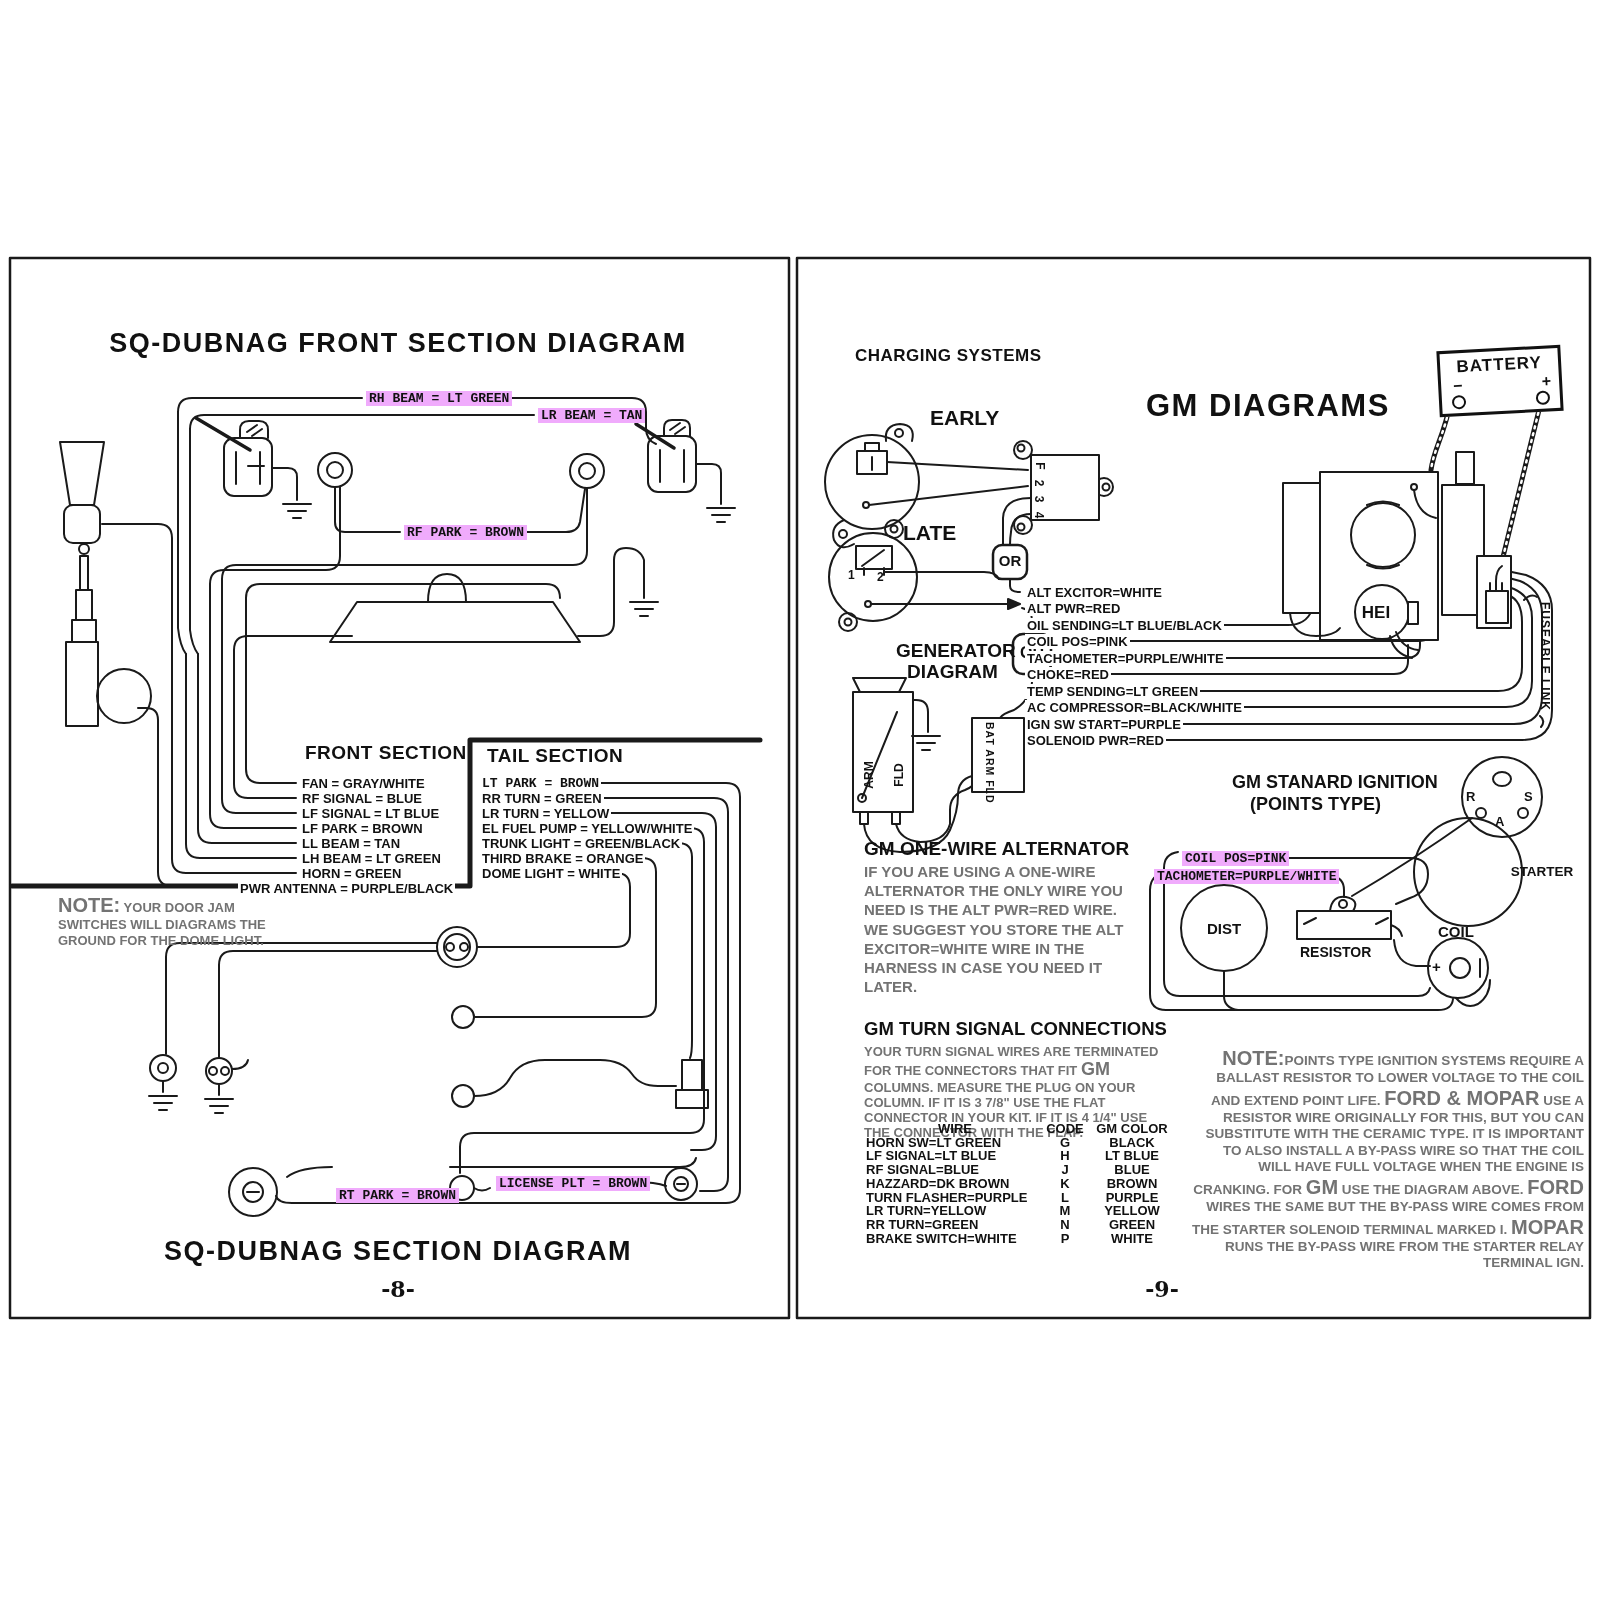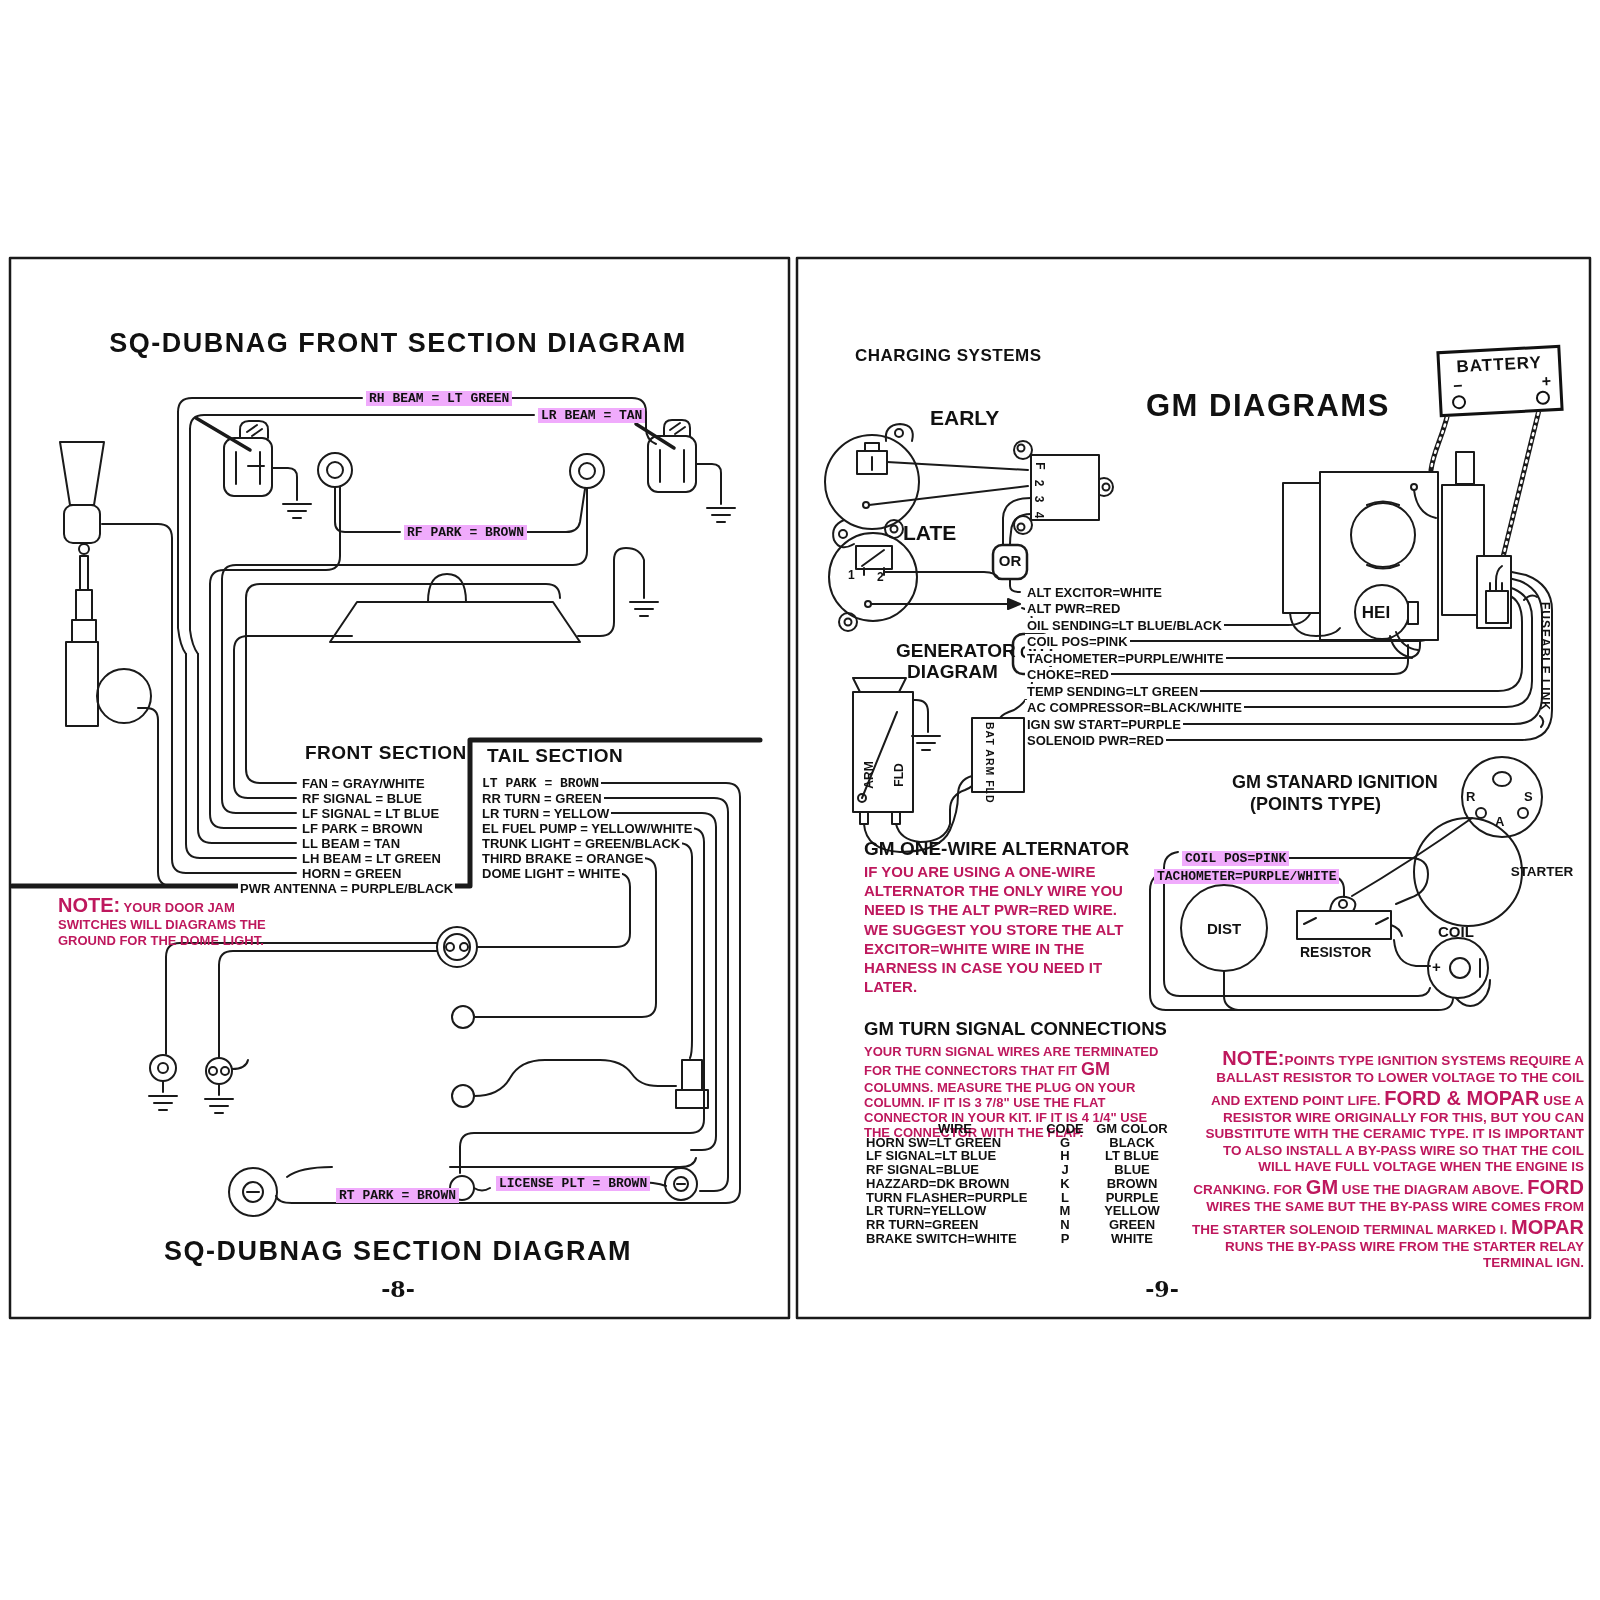--- a/index.html
+++ b/index.html
@@ -5,21 +5,21 @@
   html,body{margin:0;padding:0;background:#fff;}
   #canvas{position:relative;width:1600px;height:1600px;background:#fff;overflow:hidden;
           font-family:"Liberation Sans",sans-serif;color:#111;}
   svg{position:absolute;left:0;top:0;}
   .lbl{position:absolute;font-weight:bold;font-size:13px;white-space:nowrap;color:#111;}
   .bgw{background:#f0abfc;padding:0 3px;font-family:Liberation Mono, monospace;}
   .item{position:absolute;font-weight:bold;font-size:13px;white-space:nowrap;background:#fff;padding:0 2px;}
   .hd{position:absolute;font-weight:bold;font-size:19px;white-space:nowrap;letter-spacing:.5px;}
   .bigttl{position:absolute;font-weight:bold;font-size:27px;letter-spacing:1.5px;text-align:center;white-space:nowrap;}
   .pagenum{position:absolute;font-family:"DejaVu Serif",serif;font-weight:bold;font-size:22px;text-align:center;}
-  .para{position:absolute;font-weight:bold;line-height:1.2;color:#be185d;}
+  .para{position:absolute;font-weight:bold;line-height:1.2;color:#737373;}
   .big{font-size:20px;}
   .rot90{writing-mode:vertical-rl;letter-spacing:1px;}
   .rotccw{transform:rotate(-90deg);}
   .ctr{text-align:center;}
   .grid{position:absolute;display:grid;grid-template-columns:178px 42px 92px;font-weight:bold;font-size:13px;line-height:13.7px;}
   .grid div{white-space:nowrap;}
   .battery{position:absolute;left:1438px;top:348px;width:118px;height:60px;border:3px solid #111;
            transform:rotate(-3deg);background:#fff;}
   .battery .blabel{position:absolute;left:0;right:0;top:4px;text-align:center;font-weight:bold;font-size:17px;letter-spacing:1px;}
   .bpost{position:absolute;width:10px;height:10px;border:2px solid #111;border-radius:50%;}

